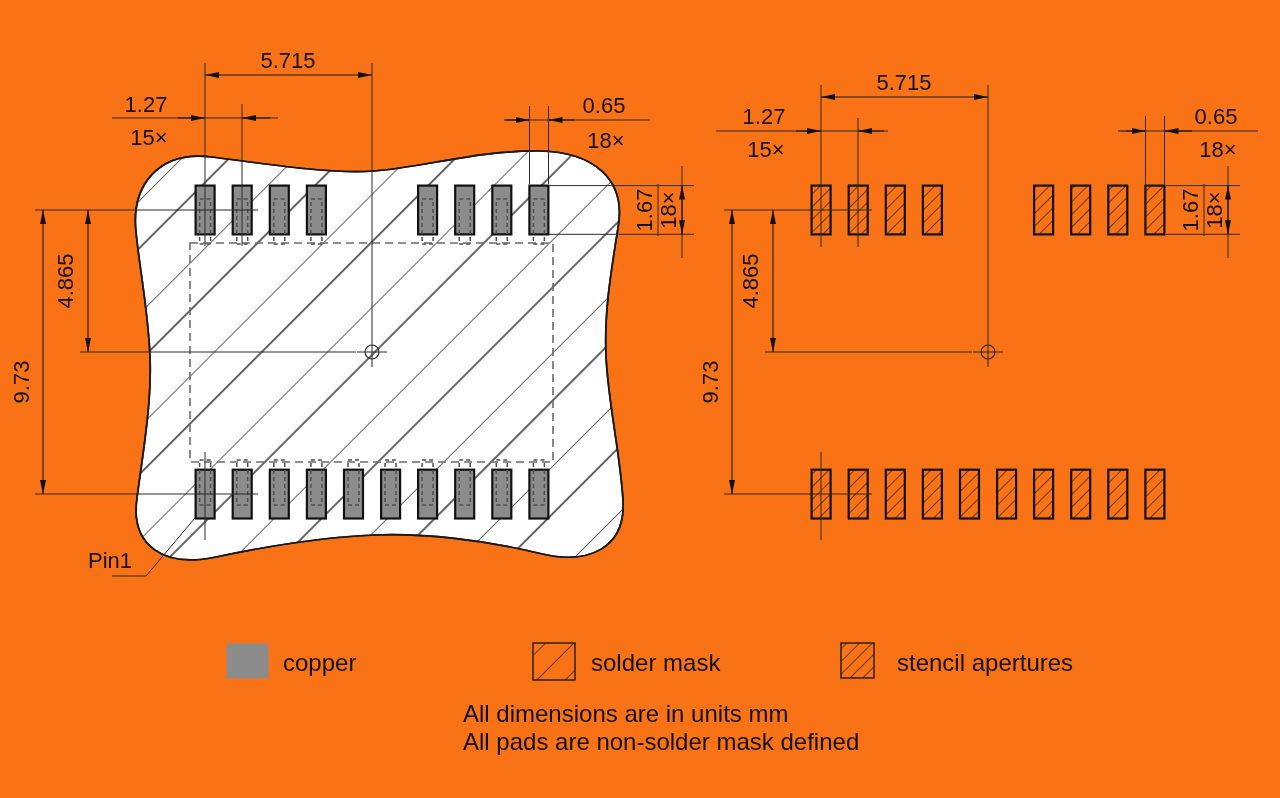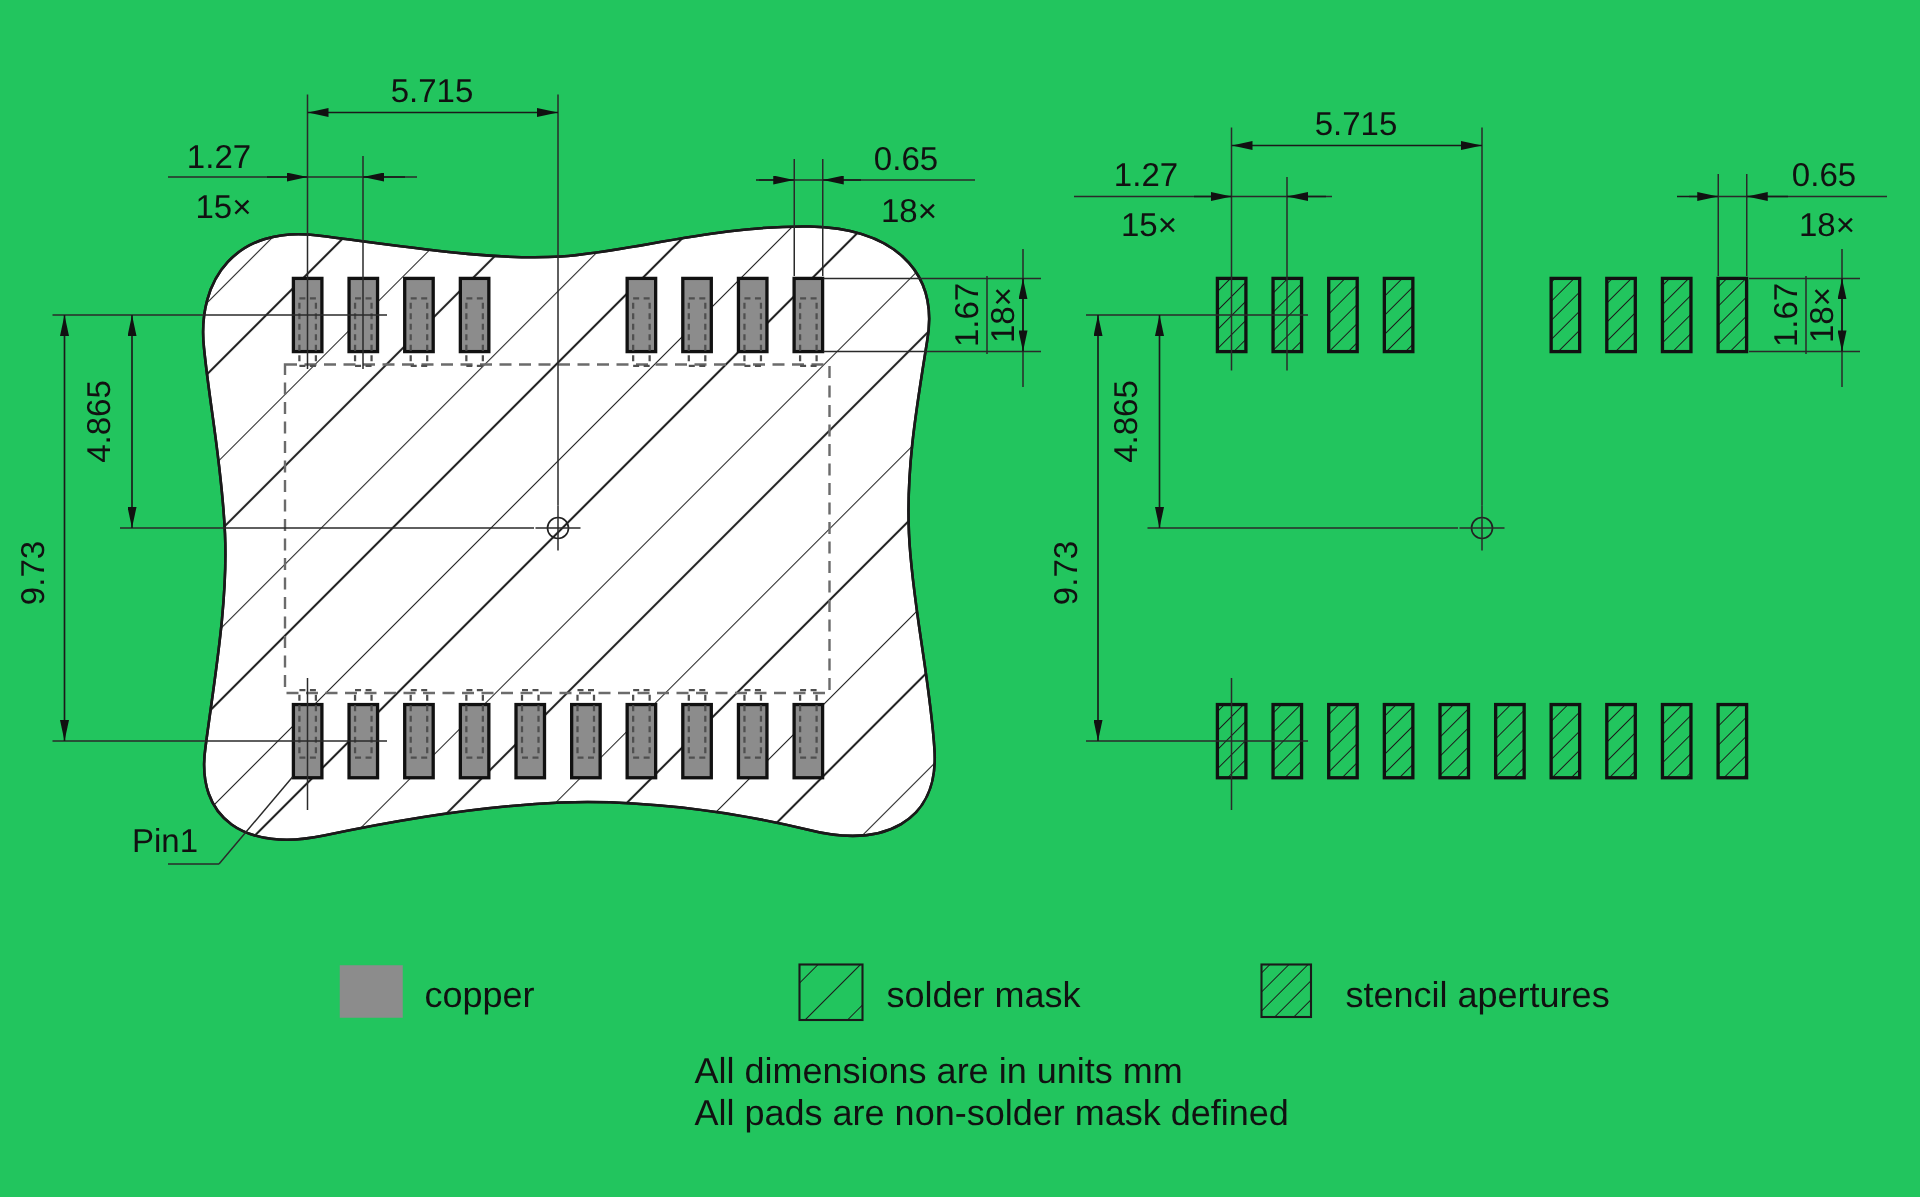--- a/index.html
+++ b/index.html
@@ -1,16 +1,16 @@
 <!DOCTYPE html>
 <html><head>
 <meta charset="utf-8">
 <style>
   html,body{margin:0;padding:0;background:#ffffff;}
-  .stage{position:relative;width:1280px;height:798px;background:#22c55e;overflow:hidden;
+  .stage{position:relative;width:1280px;height:798px;background:#f97316;overflow:hidden;
          font-family:"Liberation Sans",sans-serif;}
   svg text{font-family:"Liberation Sans",sans-serif;}
   .blob{fill:#ffffff;stroke:#1a1a1a;stroke-width:1.7;}
   .blob-outline{fill:none;stroke:#1a1a1a;stroke-width:1.7;}
   .body-outline{fill:none;stroke:#6b6b6b;stroke-width:1.6;stroke-dasharray:8 5;}
   .pad-copper{fill:#8c8c8c;stroke:#111;stroke-width:2.2;}
   .pad-stencil{fill:url(#hatchStencil);stroke:#111;stroke-width:2.2;}
   .pin-outline{fill:none;stroke:#4f4f4f;stroke-width:1.5;stroke-dasharray:4 3;}
   .thin{stroke:#2a2a2a;stroke-width:1;fill:none;}
   .dim{stroke:#1a1a1a;stroke-width:1.1;fill:none;}

